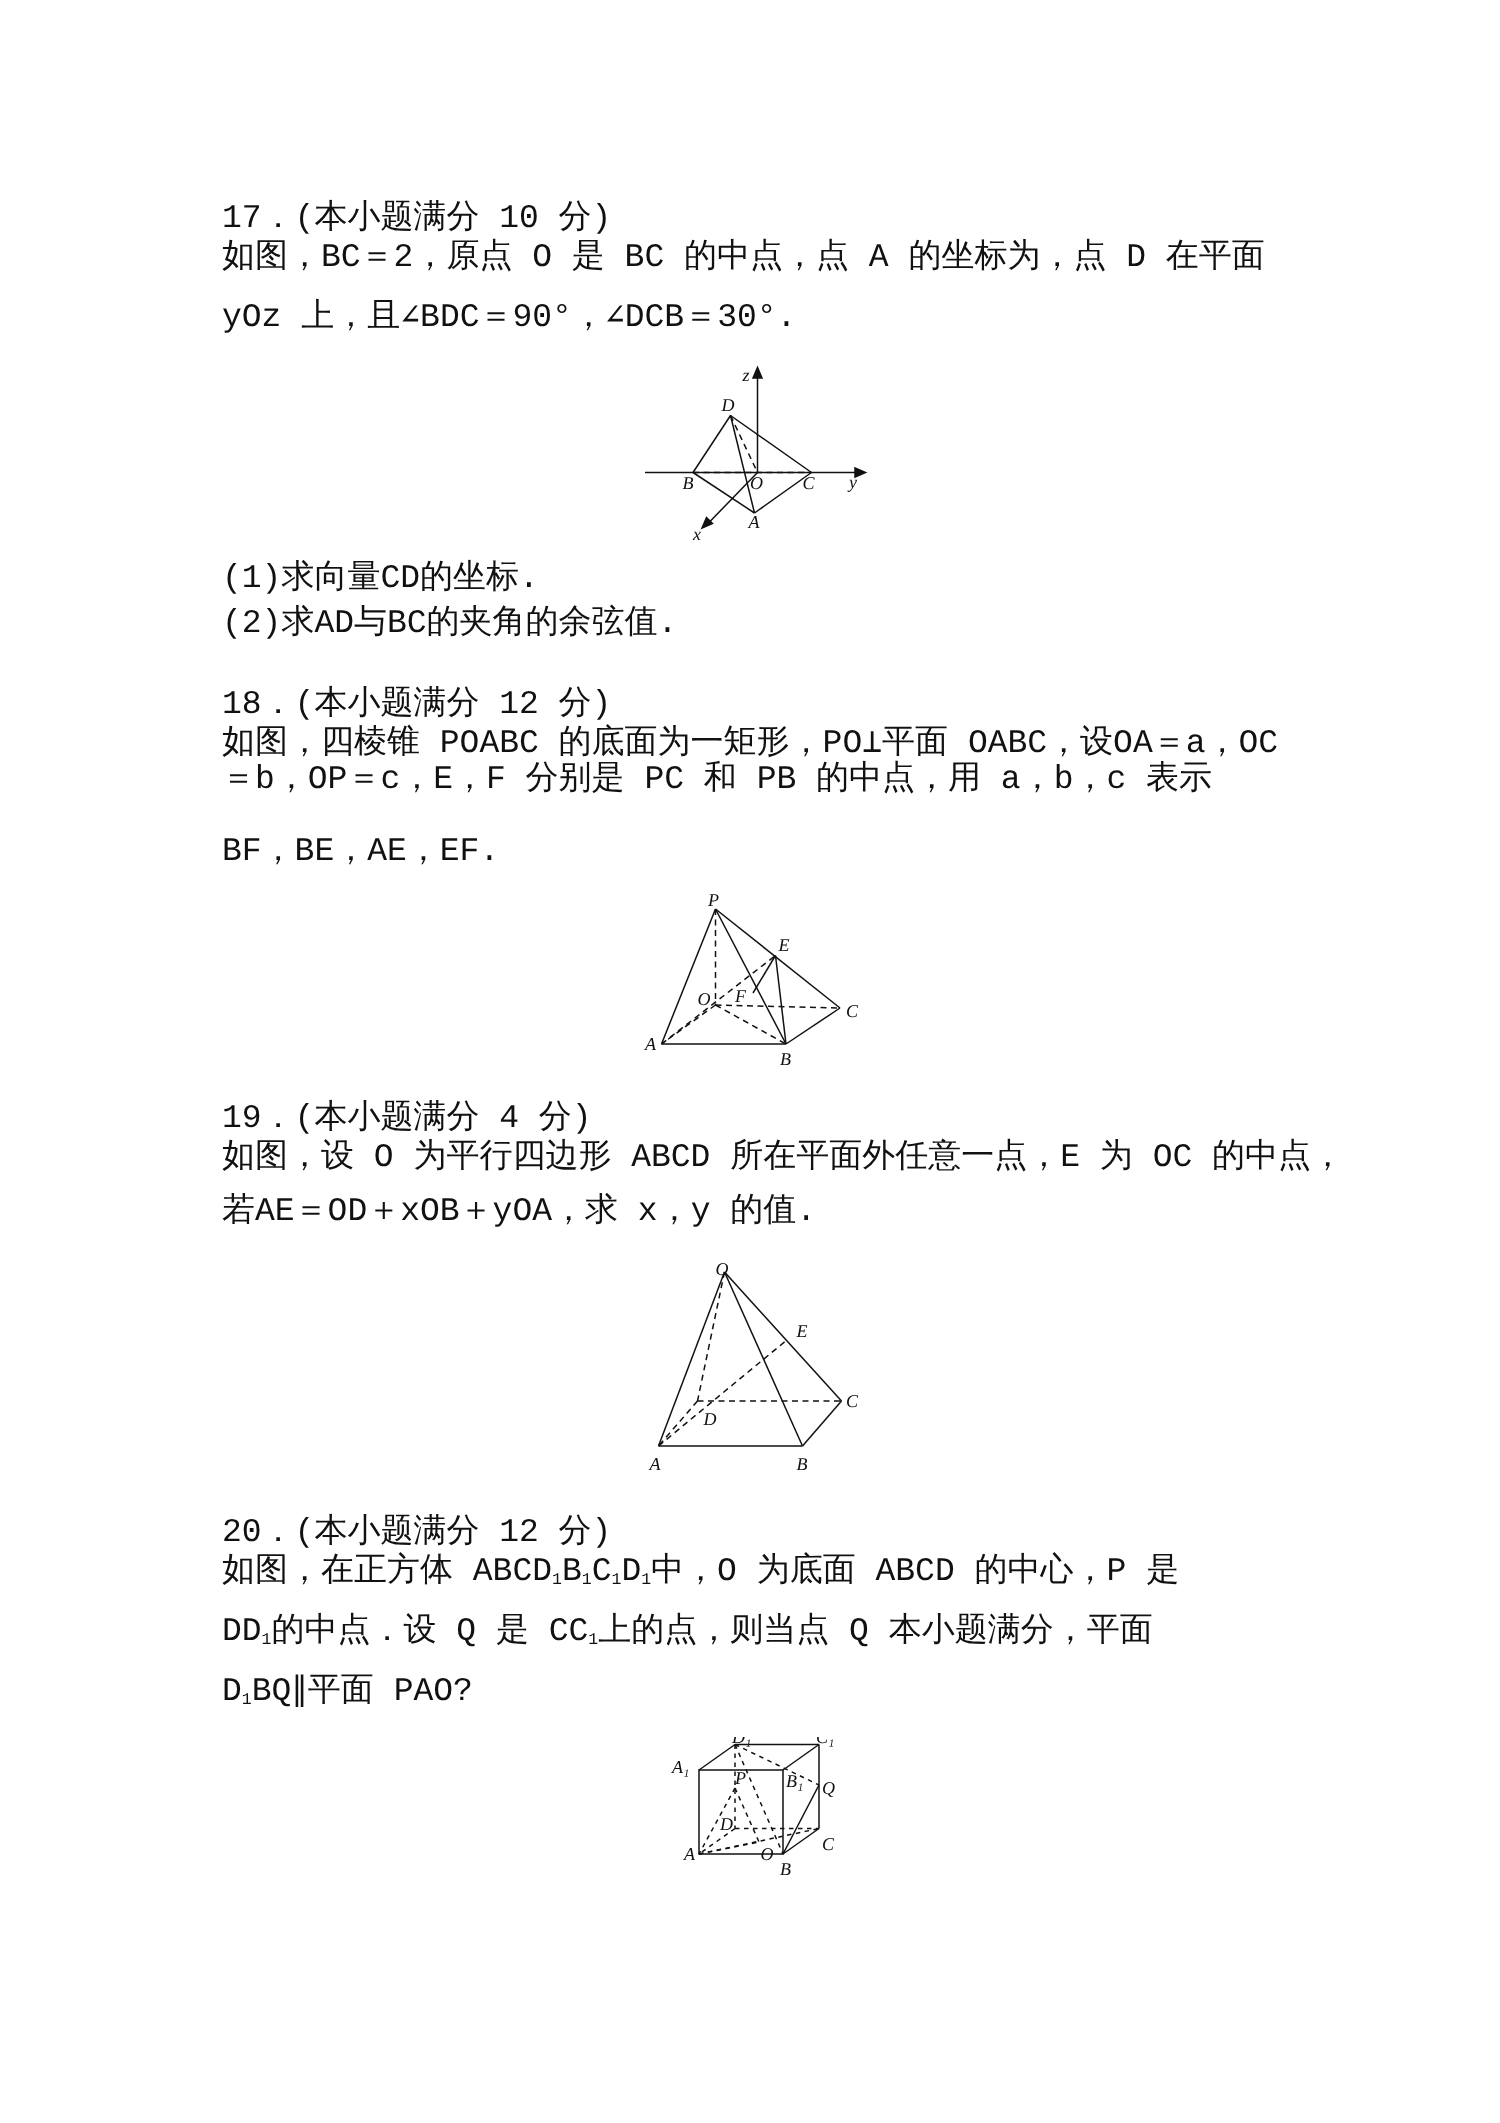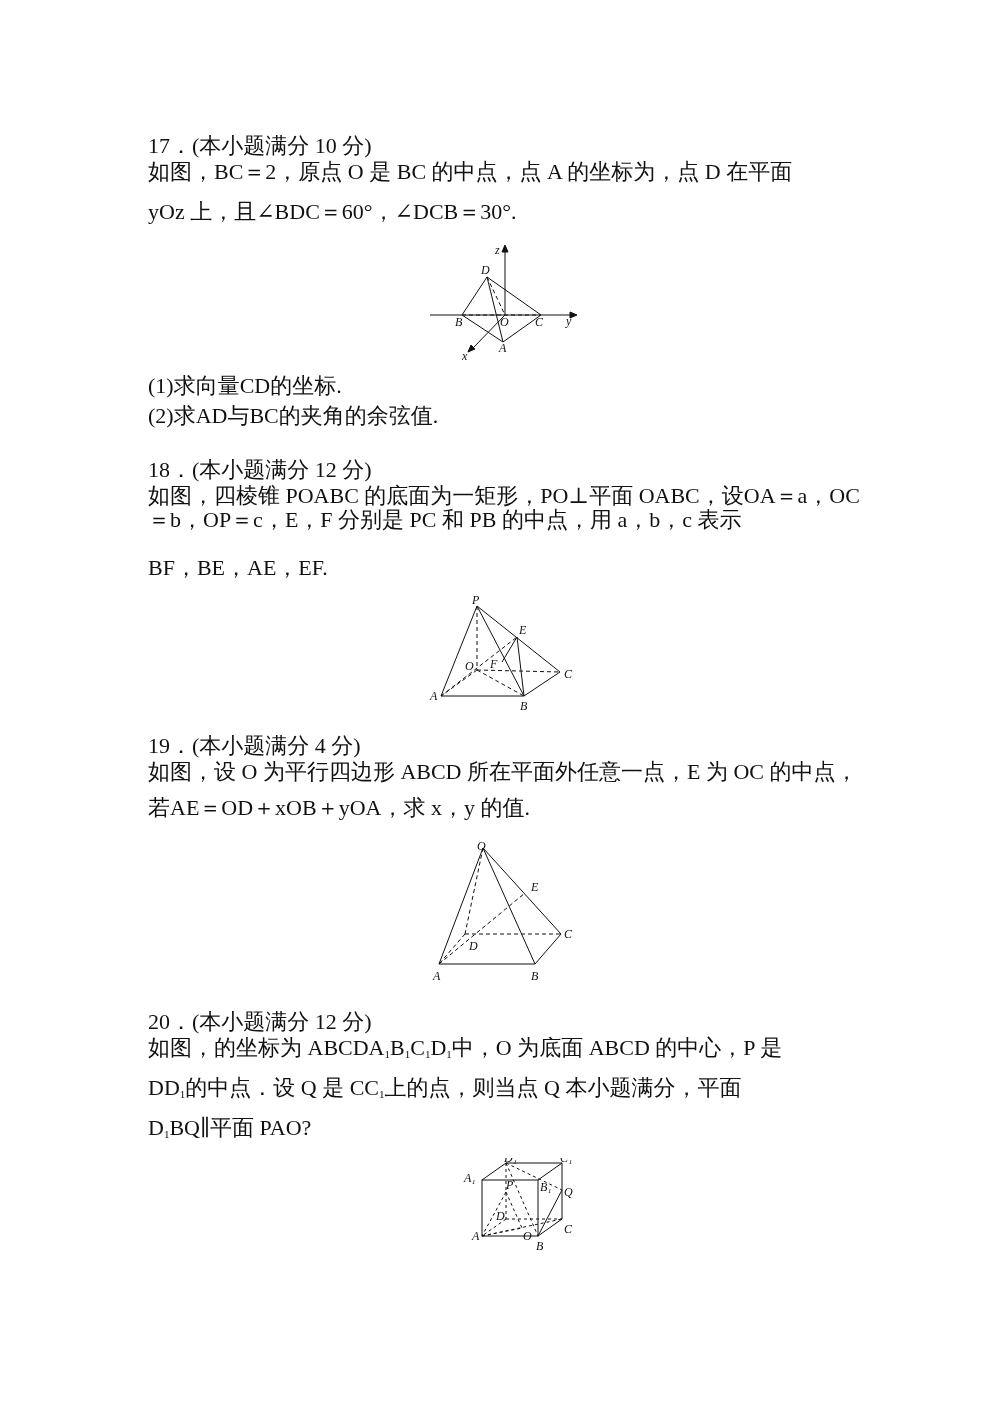--- a/index.html
+++ b/index.html
@@ -1,29 +1,29 @@
 <!DOCTYPE html>
 <html><head>
 <meta charset="utf-8">
 <style>
   html, body { margin:0; padding:0; background:#ffffff; }
   body { width:1000px; height:1415px; position:relative; overflow:hidden;
          font-family: "Liberation Serif", "DejaVu Serif", serif; color:#111; }
-  .line { position:absolute; left:148px; font-size:22px; line-height:28px; white-space:nowrap; }
+  .line { position:absolute; left:148px; font-size:22px; line-height:28px; white-space:nowrap;font-family:Liberation Mono, monospace; }
   .fig { position:absolute; }
   .fig svg { display:block; }
   .fig text { font-family: "Liberation Serif", serif; font-style:italic; font-size:12px; fill:#111; }
   sub { font-size:11px; vertical-align:-3px; line-height:0; }
 </style>
 </head>
 <body>
 
 <div class="line" style="top:132px">17．(本小题满分 10 分)</div>
 <div class="line" style="top:158px">如图，BC＝2，原点 O 是 BC 的中点，点 A 的坐标为，点 D 在平面</div>
-<div class="line" style="top:198px">yOz 上，且∠BDC＝60°，∠DCB＝30°.</div>
+<div class="line" style="top:198px">yOz 上，且∠BDC＝90°，∠DCB＝30°.</div>
 
 <div class="fig" style="left:425px;top:242px">
   <svg width="160" height="122" viewBox="0 0 160 122">
     <g stroke="#111" stroke-width="1" fill="none">
 
       <line x1="5" y1="73" x2="145" y2="73"></line>
       <polygon points="145,70 152,73 145,76" fill="#111"></polygon>
 
       <line x1="80" y1="73" x2="80" y2="8"></line>
       <polygon points="77,10 80,3 83,10" fill="#111"></polygon>
@@ -104,25 +104,25 @@
     <text x="52" y="12">O</text>
     <text x="106" y="53">E</text>
     <text x="139" y="100">C</text>
     <text x="44" y="112">D</text>
     <text x="8" y="142">A</text>
     <text x="106" y="142">B</text>
   </svg>
 </div>
 
 <div class="line" style="top:1008px">20．(本小题满分 12 分)</div>
-<div class="line" style="top:1034px"><span>如图，的坐标为 ABCDA</span><sub>1</sub><span>B</span><sub>1</sub><span>C</span><sub>1</sub><span>D</span><sub>1</sub><span>中，O 为底面 ABCD 的中心，P 是</span></div>
+<div class="line" style="top:1034px"><span>如图，在正方体 ABCD</span><sub>1</sub><span>B</span><sub>1</sub><span>C</span><sub>1</sub><span>D</span><sub>1</sub><span>中，O 为底面 ABCD 的中心，P 是</span></div>
 <div class="line" style="top:1074px"><span>DD</span><sub>1</sub><span>的中点．设 Q 是 CC</span><sub>1</sub><span>上的点，则当点 Q 本小题满分，平面</span></div>
 <div class="line" style="top:1114px"><span>D</span><sub>1</sub><span>BQ∥平面 PAO?</span></div>
 
-<div class="fig" style="left:460px;top:1158px">
+<div class="fig" style="left:444px;top:1158px">
   <svg width="125" height="112" viewBox="0 0 125 112">
     <g stroke="#111" stroke-width="1" fill="none">
 
       <rect x="22" y="22" width="56" height="56"></rect>
 
       <line x1="22" y1="22" x2="46" y2="5"></line>
       <line x1="46" y1="5" x2="102" y2="5"></line>
       <line x1="102" y1="5" x2="78" y2="22"></line>
 
       <line x1="102" y1="5" x2="102" y2="61"></line>

